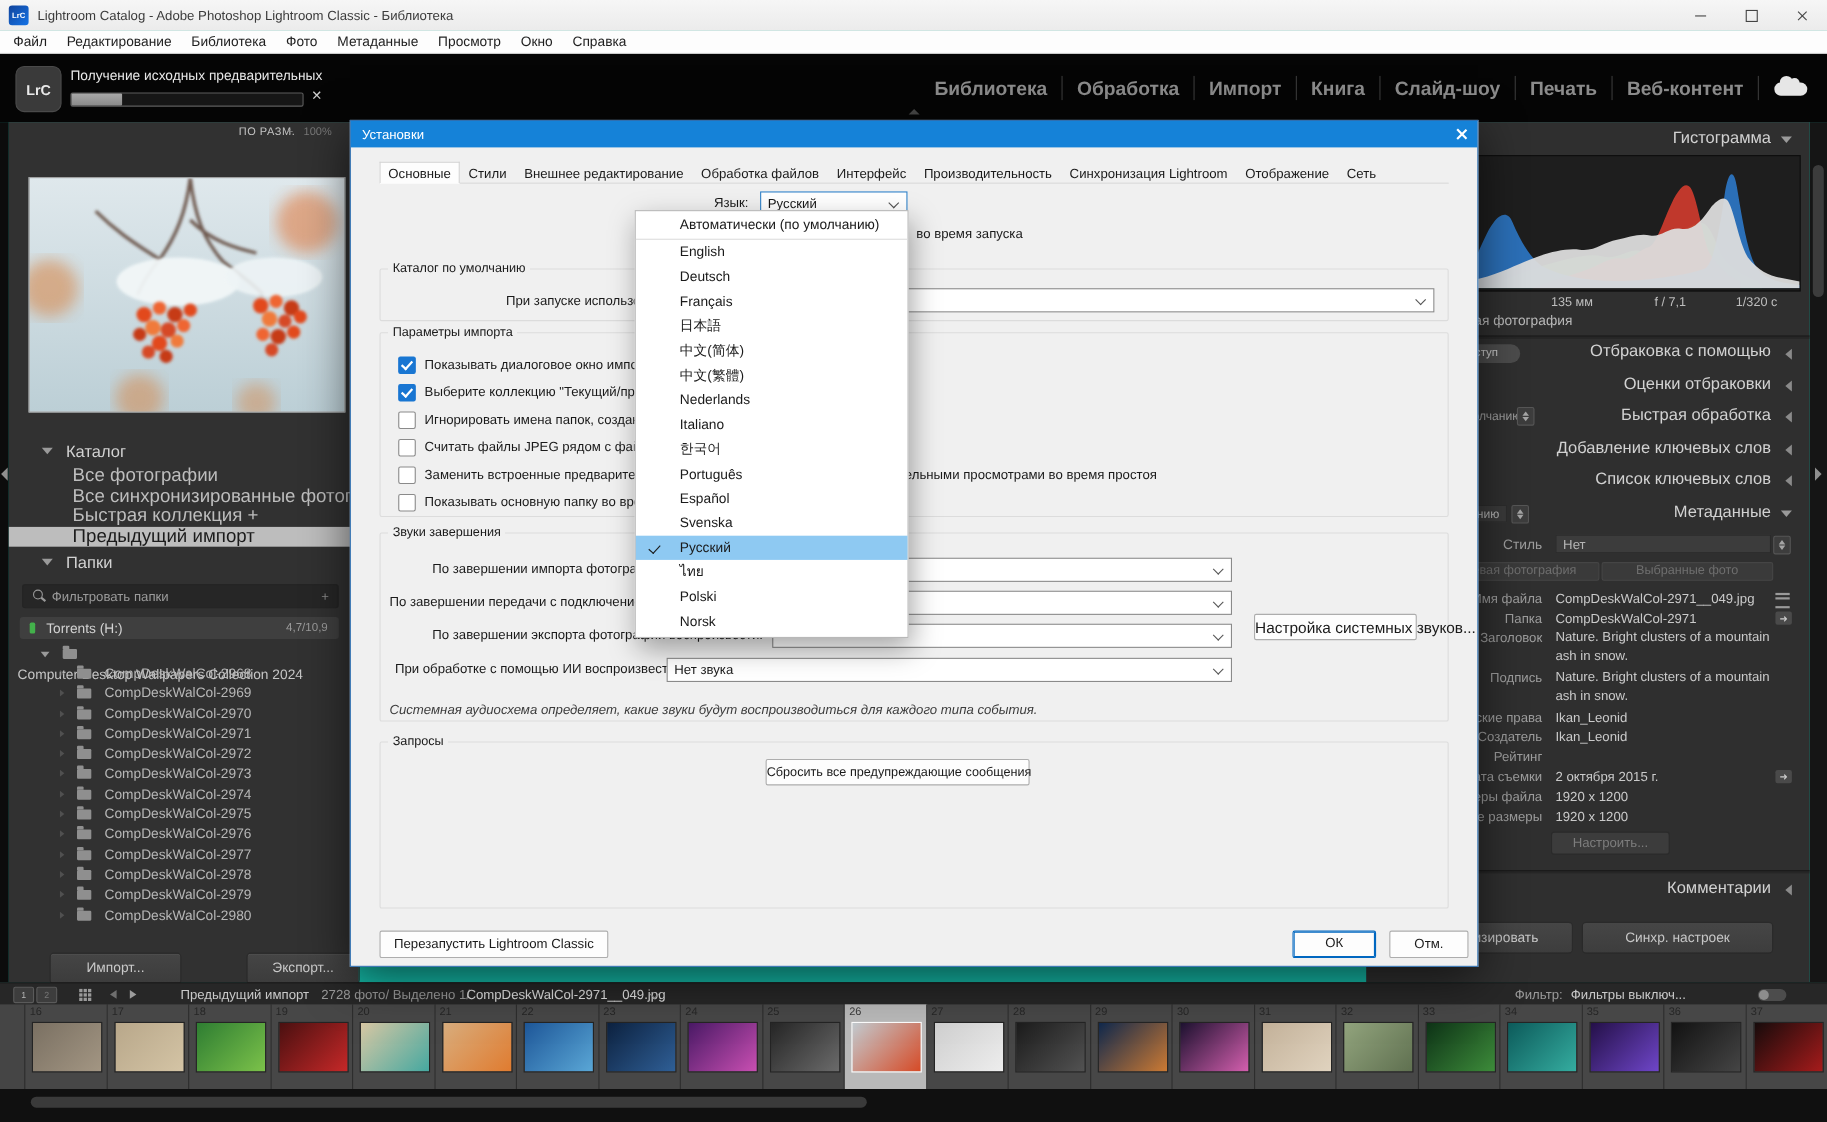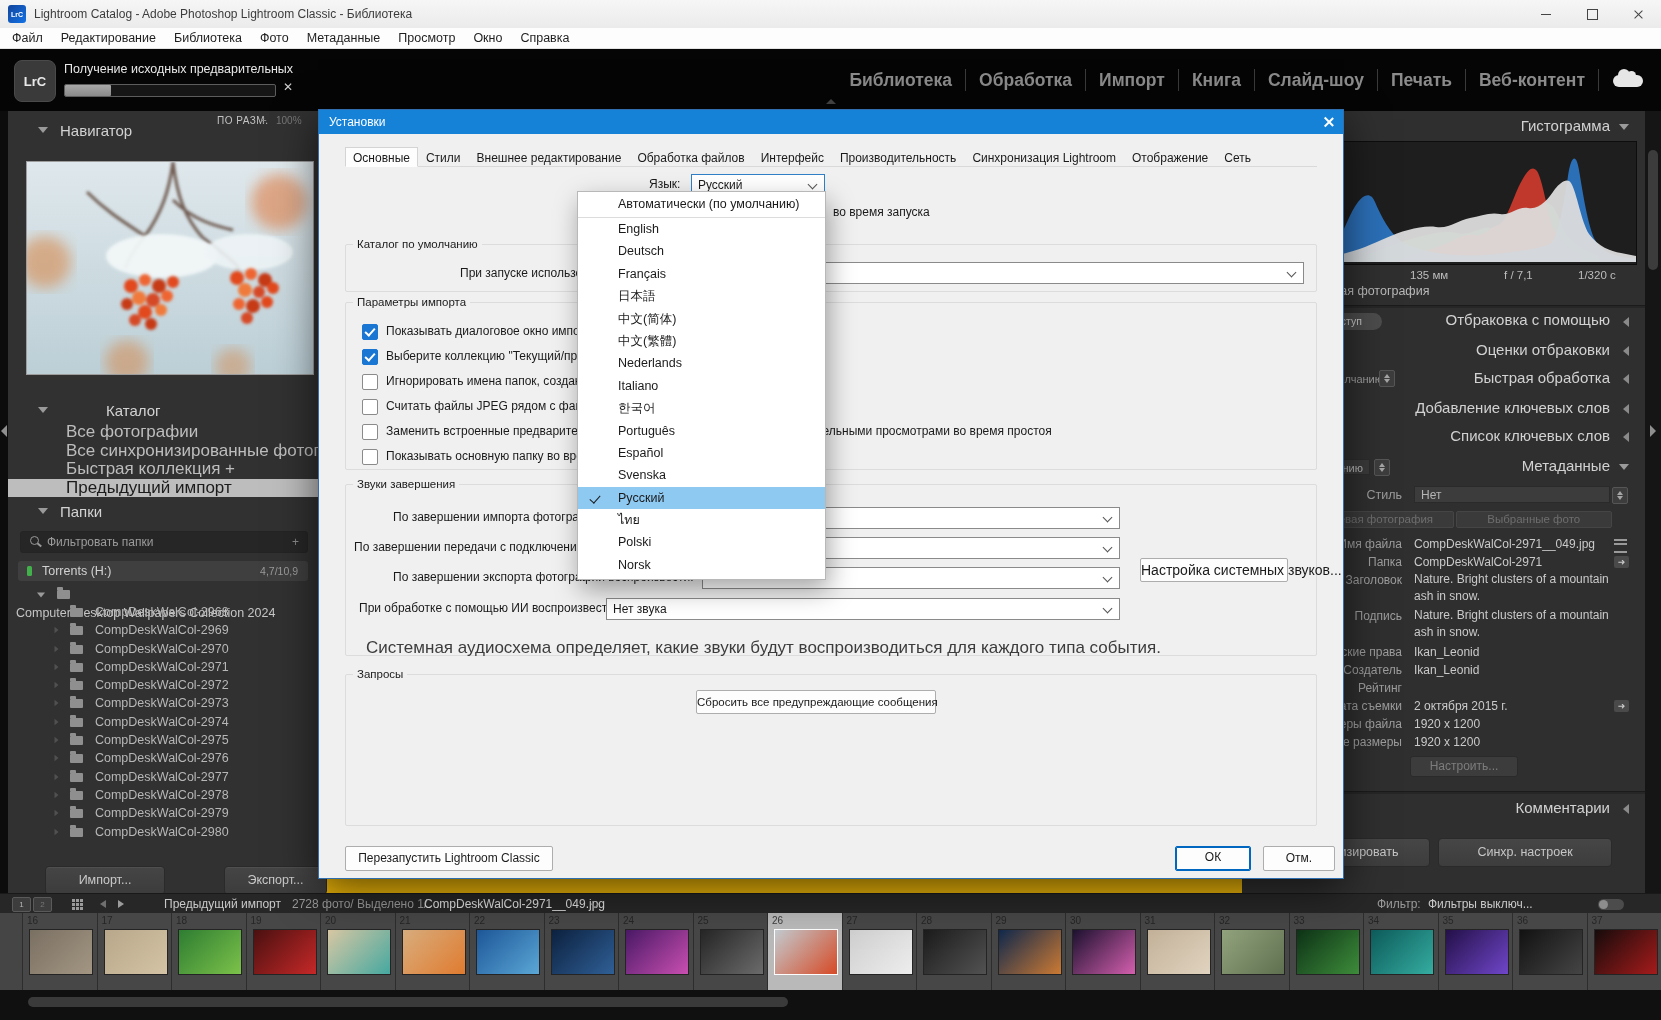--- a/index.html
+++ b/index.html
@@ -1,16 +1,16 @@
 <!DOCTYPE html>
 <html><head>
 <meta charset="utf-8">
 <style>
   html,body{margin:0;padding:0;background:#000;}
-  #stage{position:relative;width:1661px;height:1020px;background:#eab308;
+  #stage{position:relative;width:1661px;height:1020px;background:#14b8a6;
     font-family:"Liberation Sans",sans-serif;overflow:hidden;-webkit-font-smoothing:antialiased;}
   .nw{white-space:nowrap;}
 
   
   .titlebar{position:absolute;left:0;top:0;width:1661px;height:28px;background:linear-gradient(#f6f6f6,#ebebeb);border-bottom:1px solid #d9d9d9;}
   .app-ico{position:absolute;left:8px;top:5px;width:18px;height:18px;border-radius:3px;background:linear-gradient(135deg,#11449c,#1473e6);color:#fff;font-size:7px;font-weight:bold;display:flex;align-items:center;justify-content:center;}
   .win-title{position:absolute;left:34px;top:0;height:28px;line-height:28px;font-size:12px;color:#3c3c3c;}
   .win-btns{position:absolute;right:0;top:0;height:28px;display:flex;}
   .win-btn{width:46px;height:28px;display:flex;align-items:center;justify-content:center;}
   .glyph-min{width:10px;height:1px;background:#444;}
@@ -142,21 +142,21 @@
   .fs2{left:26px;top:186px;width:970px;height:172px;}
   .chk-rows{position:absolute;left:16px;top:16px;display:flex;flex-direction:column;}
   .chk-row{height:25px;display:flex;align-items:flex-start;}
   .chkbox{width:14px;height:14px;border:1px solid #8a8a8a;background:#fff;border-radius:2px;margin-top:0;flex:none;}
   .chk-row.checked .chkbox{background:#1976d2;border-color:#1976d2;position:relative;}
   .chk-row.checked .chkbox::after{content:"";position:absolute;left:4px;top:1px;width:4px;height:8px;border-right:2px solid #fff;border-bottom:2px solid #fff;transform:rotate(42deg);}
   .chk-row .lbl{margin-left:8px;font-size:12px;color:#1a1a1a;white-space:nowrap;line-height:15px;}
   .fs3{left:26px;top:368px;width:970px;height:176px;}
   .snd-lbl{position:absolute;font-size:12px;color:#1a1a1a;white-space:nowrap;line-height:20px;}
   .snd-combo{width:416px;height:20px;}
-  .fs3 .note{position:absolute;left:20px;top:148px;font-size:17px;color:#3c3c3c;}
+  .fs3 .note{position:absolute;left:8px;top:148px;font-style:italic;font-size:12px;color:#3c3c3c;}
   .btn{background:#fdfdfd;border:1px solid #adadad;border-radius:2px;font-size:12px;color:#1a1a1a;text-align:center;}
   .sysnd-btn{position:absolute;left:794px;top:68px;width:146px;height:22px;line-height:22px;font-size:14px;}
   .fs4{left:26px;top:558px;width:970px;height:156px;}
   .reset-btn{position:absolute;left:350px;top:10px;width:238px;height:22px;line-height:22px;font-size:11.5px;}
   .restart-btn{position:absolute;left:26px;top:736px;width:206px;height:23px;line-height:23px;}
   .ok-btn{position:absolute;left:856px;top:736px;width:74px;height:23px;line-height:21px;border:1px solid #0067c0;box-shadow:0 0 0 1px #0067c0 inset;}
   .cancel-btn{position:absolute;left:944px;top:736px;width:70px;height:23px;line-height:23px;}
 
   
   .langmenu{position:absolute;left:577px;top:191px;width:247px;height:387px;background:#fff;border:1px solid #b8b8b8;box-shadow:3px 10px 24px rgba(0,0,0,.35);z-index:30;}
@@ -267,24 +267,20 @@
       </div>
       </div>
     <div class="cloud"></div>
     <div class="top-caret"></div>
   </div>
 
   <div class="left-rail"></div>
   <div class="rail-arrow-l"></div>
 
   <div class="leftpanel">
-    <div class="lp-head" style="top:8px;">
-      <span class="tri-down"></span>
-      <span class="panel-h">Навигатор</span>
-    </div>
     <div class="nav-fit nw">ПО РАЗМ.</div>
     <div class="nav-divider">÷</div>
     <div class="nav-zoom">100%</div>
 
     <div class="nav-img">
       <svg width="286" height="212" viewBox="0 0 286 212" preserveAspectRatio="none">
         <defs>
           <linearGradient id="nbg" x1="0" y1="0" x2="0" y2="1">
             <stop offset="0" stop-color="#dfe8ec"></stop>
               <stop offset="1" stop-color="#bccfd6"></stop>
@@ -331,21 +327,21 @@
           <circle cx="232" cy="130" r="6" fill="#d64a26"></circle>
             <circle cx="246" cy="126" r="6" fill="#e2491f"></circle>
           <circle cx="212" cy="142" r="6" fill="#ef6530"></circle>
             <circle cx="226" cy="144" r="7" fill="#c63b17"></circle>
           <circle cx="240" cy="140" r="6" fill="#e2491f"></circle>
             <circle cx="220" cy="156" r="6" fill="#d64a26"></circle>
         </g>
       </svg>
     </div>
 
-    <div class="lp-head" style="top:288px;gap:46px;">
+    <div class="lp-head" style="top:288px;">
       <span class="tri-down"></span>
       <span class="panel-h">Каталог</span>
     </div>
     <div class="cat-items">
         <div class="cat-item nw">Все фотографии</div>
         <div class="cat-item nw">Все синхронизированные фотографии</div>
         <div class="cat-item nw">Быстрая коллекция  +</div>
         <div class="cat-item nw selected">Предыдущий импорт</div>
       </div>
 

